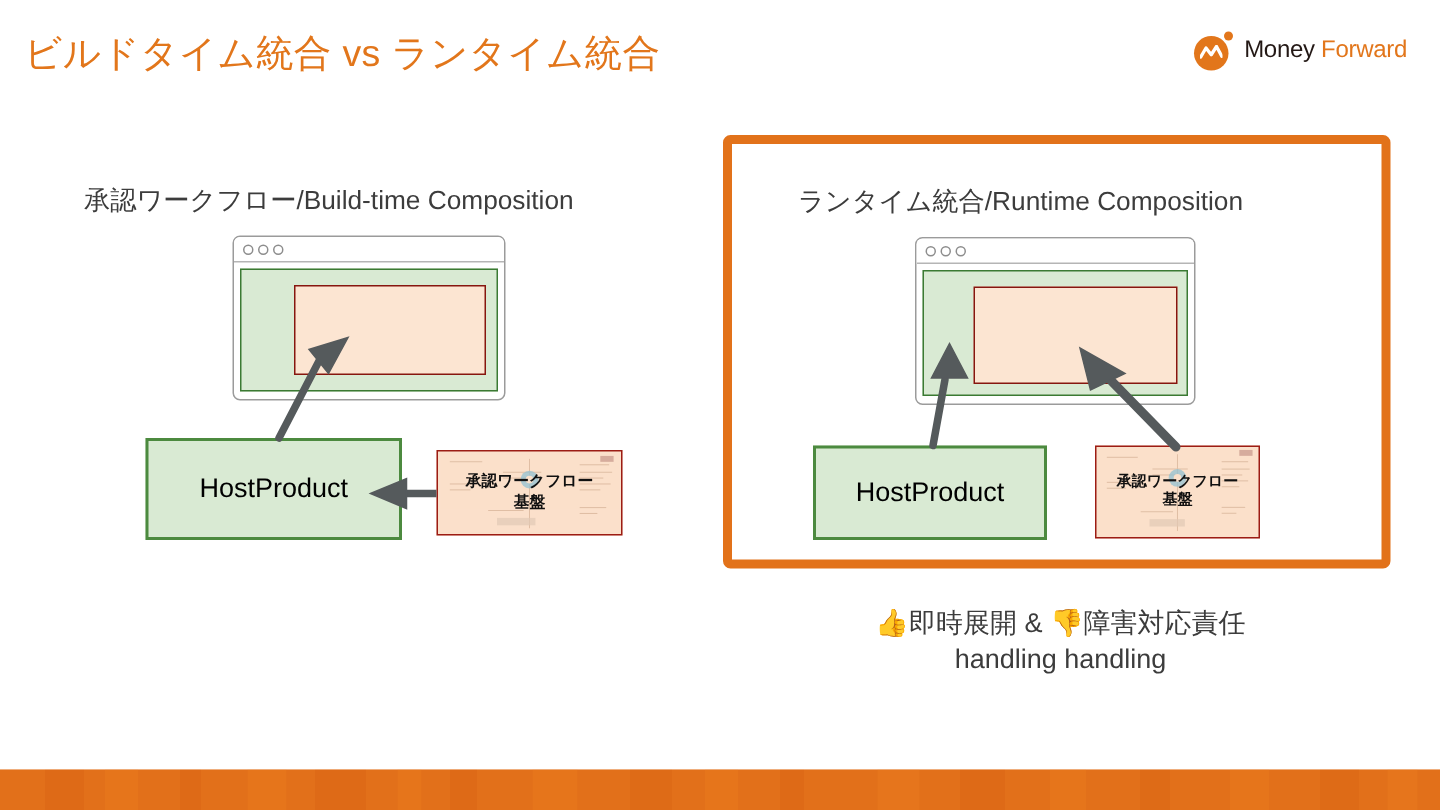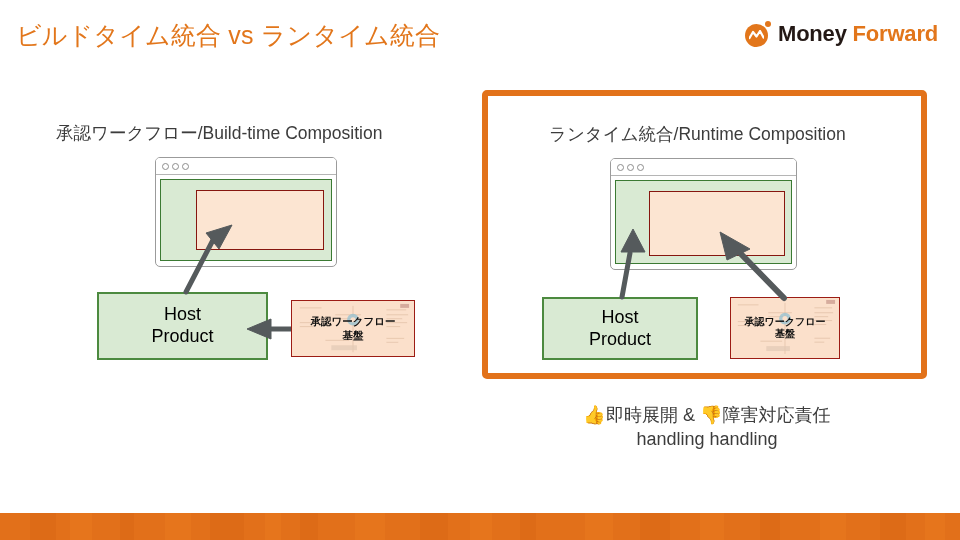--- a/index.html
+++ b/index.html
@@ -66,22 +66,22 @@
     background: #e2761b;
   }
   .logo-mark .glyph {
     position: absolute;
     left: 4px;
     top: 9px;
     width: 15px;
     height: 10px;
   }
   .logo-text {
-    font-size: 22px;
-    font-weight: bold;
+    font-size: 16px;
+    font-weight: normal;
     letter-spacing: -.2px;
     white-space: nowrap;
   }
   .logo-text .t1 { color: #231815; }
   .logo-text .t2 { color: #e2761b; }
 
   
   .panel { position: absolute; }
   .panel-title {
     position: absolute;
@@ -143,21 +143,21 @@
     box-sizing: border-box;
   }
 
   
   .host-box {
     position: absolute;
     background: #d9ead3;
     border: 2px solid #4c8a3f;
     box-sizing: border-box;
     display: flex;
-    flex-direction: column;
+    flex-direction: row;
     align-items: center;
     justify-content: center;
     color: #000000;
     line-height: 1.22;
     text-align: center;
   }
 
   
   .wf-card {
     position: absolute;
@@ -297,21 +297,21 @@
           <polygon points="247,329 271,319 271,339"></polygon>
         </g>
       </g>
     </svg>
   </div>
 
   <div class="panel panel-right"></div>
 
   <div class="panel" style="left:482px; top:90px; width:445px; height:289px;">
 
-    <div class="panel-title" style="left:50px; top:32px;margin-left:17px;">ランタイム統合/Runtime Composition</div>
+    <div class="panel-title" style="left:50px; top:32px;">ランタイム統合/Runtime Composition</div>
 
     <div class="browser" style="left:128px; top:68px; width:187px; height:112px;">
       <div class="browser-bar">
         <span class="dot-circle"></span>
         <span class="dot-circle"></span>
         <span class="dot-circle"></span>
       </div>
       <div class="browser-body">
         <div class="inner-peach" style="left:33px; top:10px; right:6px; bottom:7px;"></div>
       </div>

